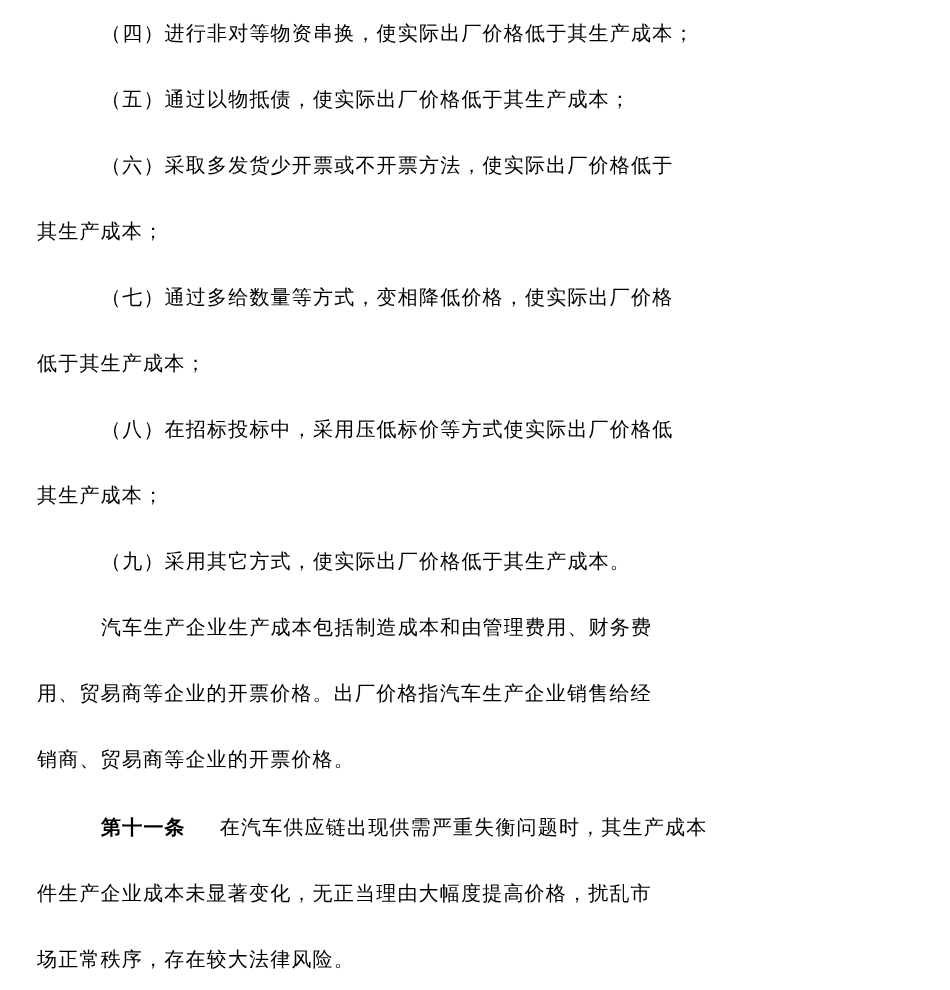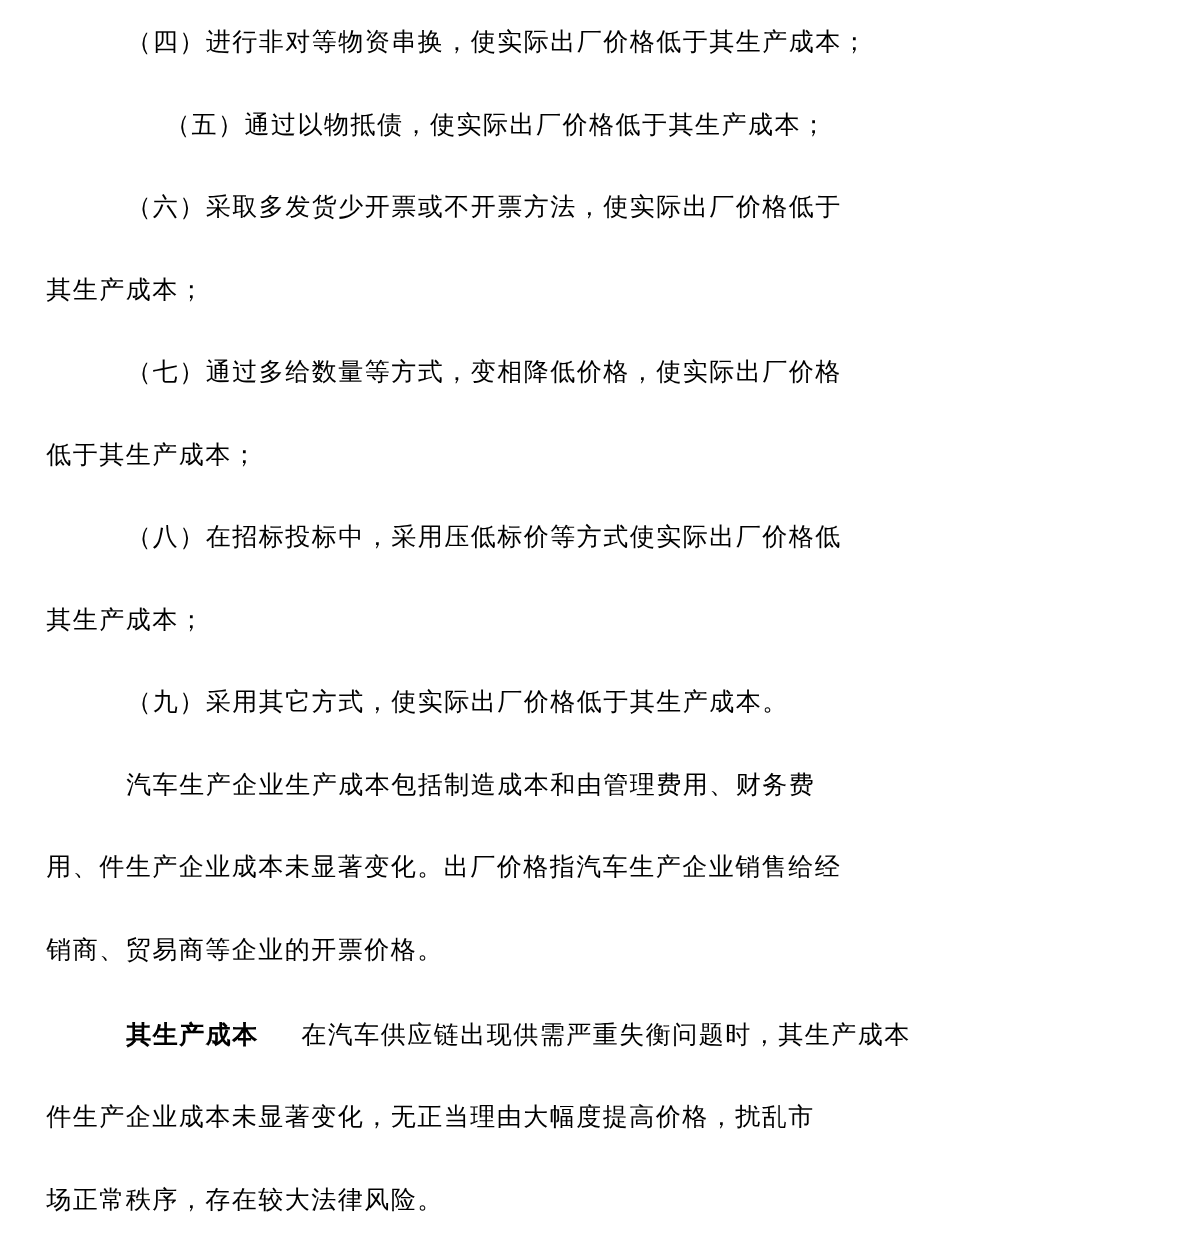--- a/index.html
+++ b/index.html
@@ -37,36 +37,36 @@
     }
     .gap { display: inline-block; width: 34px; }
   </style>
 </head>
 <body>
 
 <div class="page">
 
   <div class="line indent" style="top:0px;">（四）进行非对等物资串换，使实际出厂价格低于其生产成本；</div>
 
-  <div class="line indent" style="top:66px;margin-left:31px;">（五）通过以物抵债，使实际出厂价格低于其生产成本；</div>
+  <div class="line indent" style="top:66px;">（五）通过以物抵债，使实际出厂价格低于其生产成本；</div>
 
   <div class="line indent" style="top:132px;">（六）采取多发货少开票或不开票方法，使实际出厂价格低于</div>
   <div class="line" style="top:198px;">其生产成本；</div>
 
   <div class="line indent" style="top:264px;">（七）通过多给数量等方式，变相降低价格，使实际出厂价格</div>
   <div class="line" style="top:330px;">低于其生产成本；</div>
 
   <div class="line indent" style="top:396px;">（八）在招标投标中，采用压低标价等方式使实际出厂价格低</div>
   <div class="line" style="top:462px;">其生产成本；</div>
 
   <div class="line indent" style="top:528px;">（九）采用其它方式，使实际出厂价格低于其生产成本。</div>
 
   <div class="line indent" style="top:594px;">汽车生产企业生产成本包括制造成本和由管理费用、财务费</div>
-  <div class="line" style="top:660px;">用、件生产企业成本未显著变化。出厂价格指汽车生产企业销售给经</div>
+  <div class="line" style="top:660px;">用、贸易商等企业的开票价格。出厂价格指汽车生产企业销售给经</div>
   <div class="line" style="top:726px;">销商、贸易商等企业的开票价格。</div>
 
   <div class="line indent" style="top:794px;">
-    <span class="bold">其生产成本</span><span class="gap"></span><span>在汽车供应链出现供需严重失衡问题时，其生产成本</span>
+    <span class="bold">第十一条</span><span class="gap"></span><span>在汽车供应链出现供需严重失衡问题时，其生产成本</span>
   </div>
   <div class="line" style="top:860px;">件生产企业成本未显著变化，无正当理由大幅度提高价格，扰乱市</div>
   <div class="line" style="top:926px;">场正常秩序，存在较大法律风险。</div>
 
 </div>
 
 </body></html>

